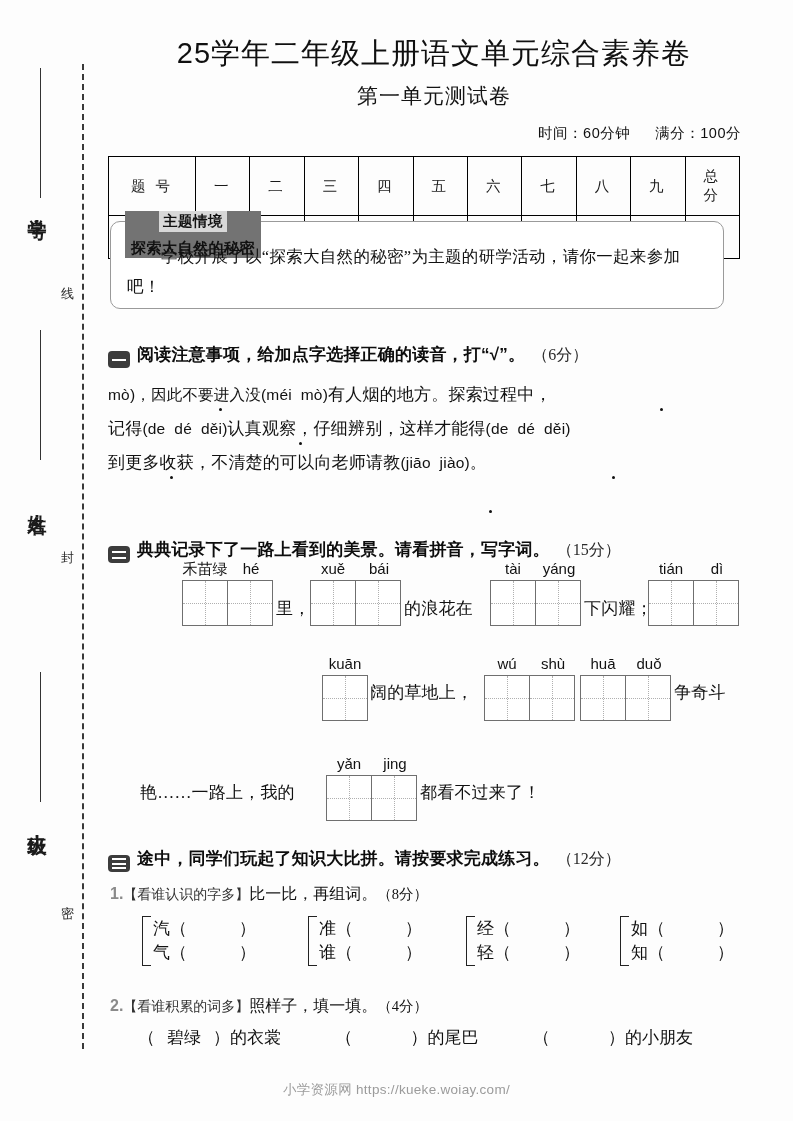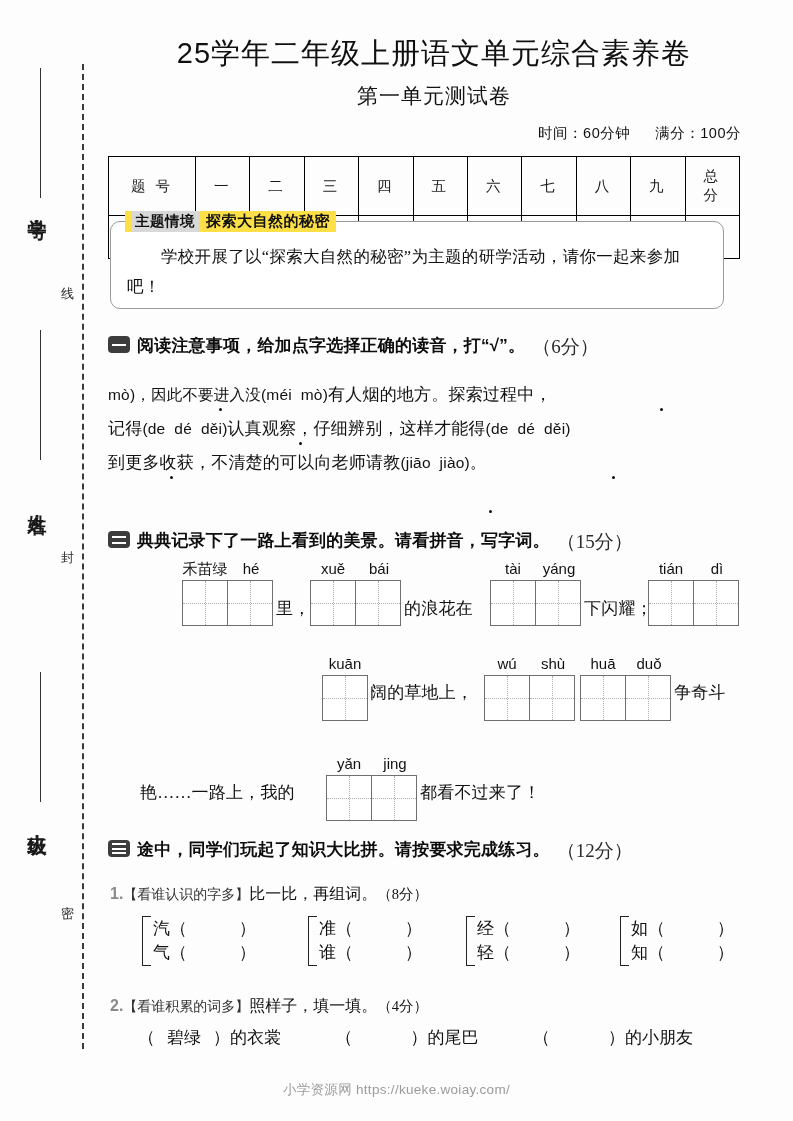--- a/index.html
+++ b/index.html
@@ -123,25 +123,26 @@
     left: 110px; top: 221px;
     width: 612px;
     height: 86px;
     border: 1px solid #9a9a9a;
     border-radius: 10px;
     background: #ffffff;
   }
   #theme-head {
     position: absolute;
     left: 14px; top: -11px;
-    background: #fde047;
+    background: #737373;
     padding: 0 6px;
     display: flex;
     align-items: center;
     gap: 7px;
+    flex-direction: column;
   }
   #theme-tag {
     background: #d8d8d8;
     font-family: "Liberation Sans", "DejaVu Sans", sans-serif;
     font-weight: bold;
     font-size: 14.5px;
     padding: 1px 4px;
     color: #111;
     letter-spacing: 0.5px;
   }
@@ -161,23 +162,24 @@
     line-height: 30px;
     text-indent: 34px;
     color: #111;
     letter-spacing: 0.3px;
   }
 
   
   .sec {
     position: absolute;
     display: flex;
-    align-items: flex-start;
+    align-items: flex-end;
     gap: 7px;
     left: 108px;
+    margin-top: 9px;
   }
   .sec-mark {
     display: inline-block;
     width: 22px; height: 17px;
     background: #3c3c3c;
     border-radius: 4px;
     position: relative;
     top: 2px;
     flex: 0 0 auto;
   }
@@ -199,21 +201,21 @@
     font-family: "Liberation Sans", "DejaVu Sans", sans-serif;
     font-weight: bold;
     font-size: 17px;
     color: #0d0d0d;
     letter-spacing: 0.2px;
     white-space: nowrap;
   }
   .sec-points {
     font-family: "Liberation Serif", "DejaVu Serif", serif;
     font-weight: normal;
-    font-size: 19px;
+    font-size: 16px;
     color: #2a2a2a;
   }
 
   
   .body-text {
     position: absolute;
     font-family: "Liberation Serif", "DejaVu Serif", serif;
     font-size: 17px;
     line-height: 34px;
     color: #111;

